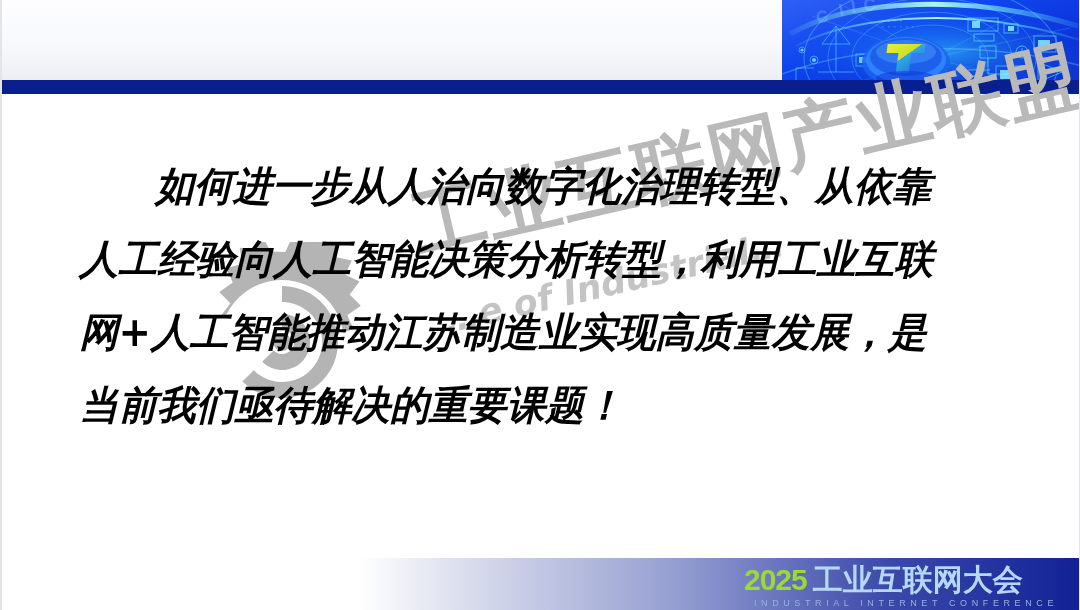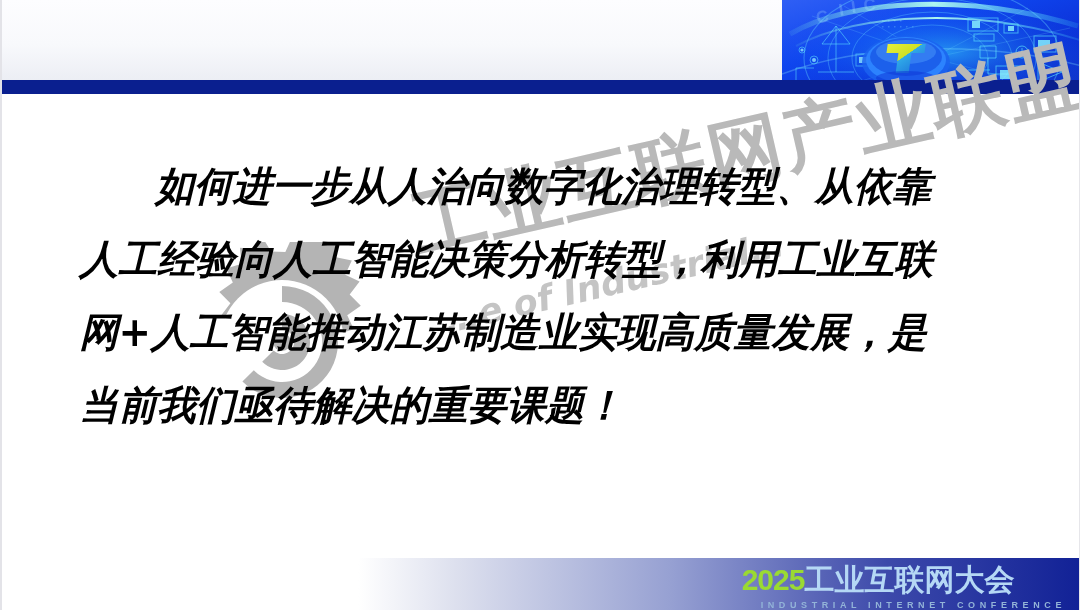--- a/index.html
+++ b/index.html
@@ -103,37 +103,37 @@
     background:linear-gradient(90deg,
        rgba(255,255,255,1) 0%,
        rgba(255,255,255,1) 33%,
        rgba(221,224,238,1) 42%,
        rgba(150,160,210,1) 62%,
        rgba(60,73,170,1) 82%,
        rgba(17,33,150,1) 100%);
     z-index:4;
   }
   .footer-logo {
-    position:absolute; right:16px; top:6px;
+    position:absolute; right:24px; top:6px;
     display:flex; flex-direction:column; align-items:flex-start;
   }
   .fl-row { display:flex; align-items:baseline; }
   .fl-year {
     font-size:30px; font-weight:700; color:#9ada32;
     letter-spacing:-1px; line-height:32px;
     font-family:"Liberation Sans","DejaVu Sans",sans-serif;
   }
   .fl-cn {
     font-size:30px; font-weight:700; color:#b5d8f5;
-    letter-spacing:0px; line-height:32px; margin-left:0;
-    font-family:Liberation Mono, monospace;
+    letter-spacing:0px; line-height:32px; margin-left:6px;
+    font-family:Liberation Serif, serif;
   }
   .fl-en {
-    font-size:9px; font-weight:700; color:#93b4d8;
-    letter-spacing:4.6px; margin-top:2px; margin-left:19px;
+    font-size:9px; font-weight:400; color:#93b4d8;
+    letter-spacing:4.6px; margin-top:2px; margin-left:10px;
     font-family:"Liberation Sans","DejaVu Sans",sans-serif;
   }
 </style>
 </head>
 <body>
 
 <div id="slide">
 
   <div class="header">
 

